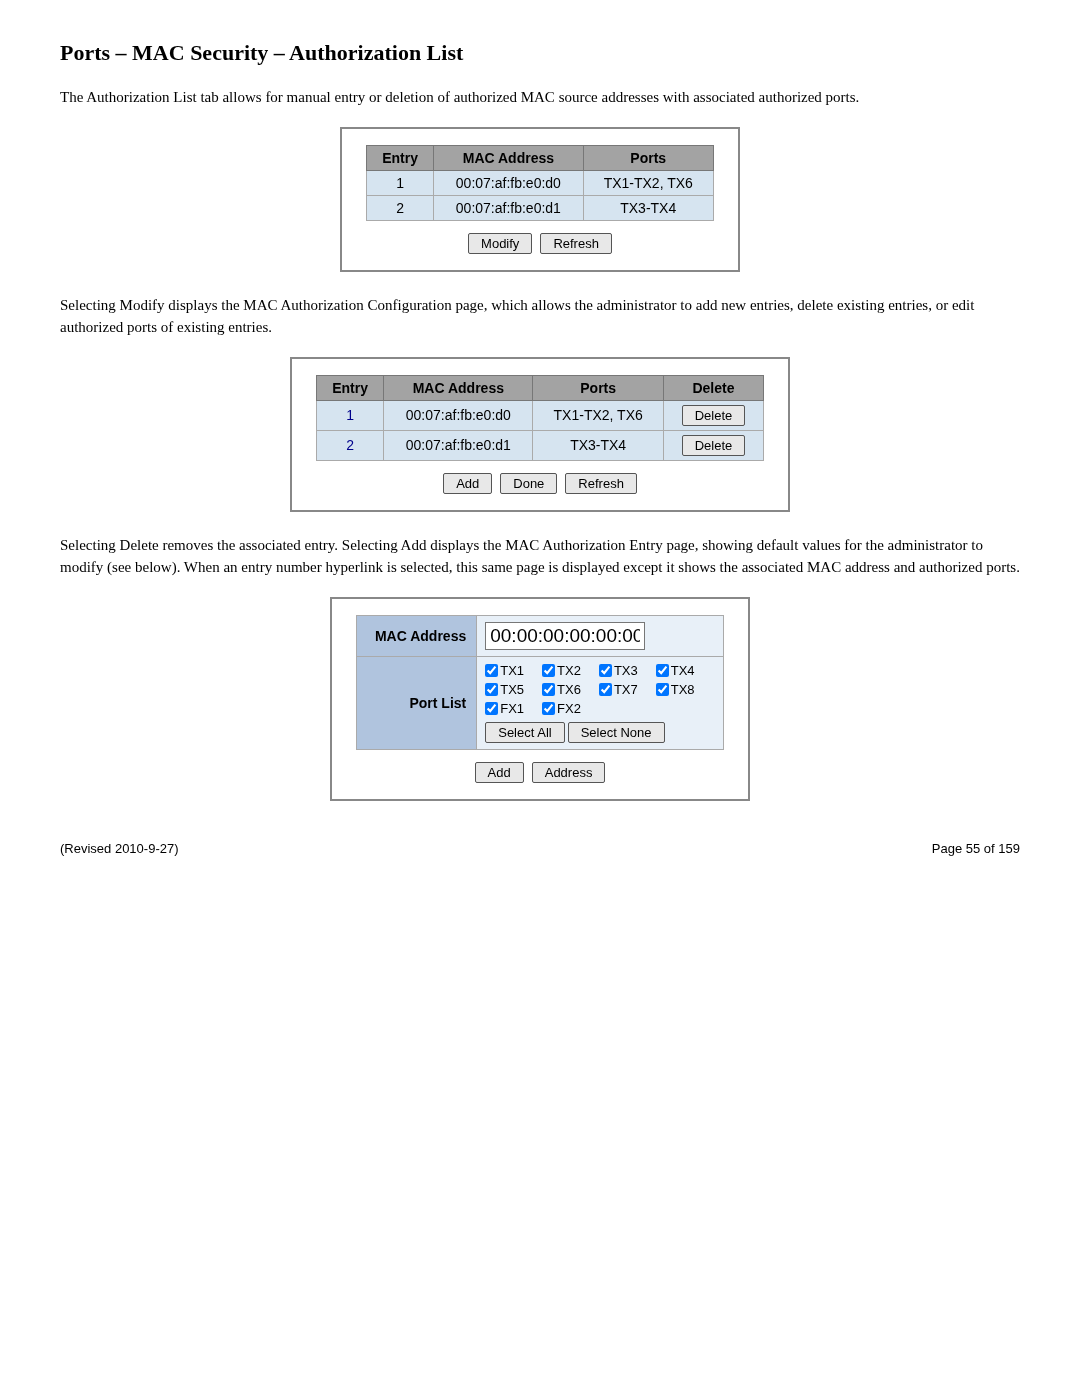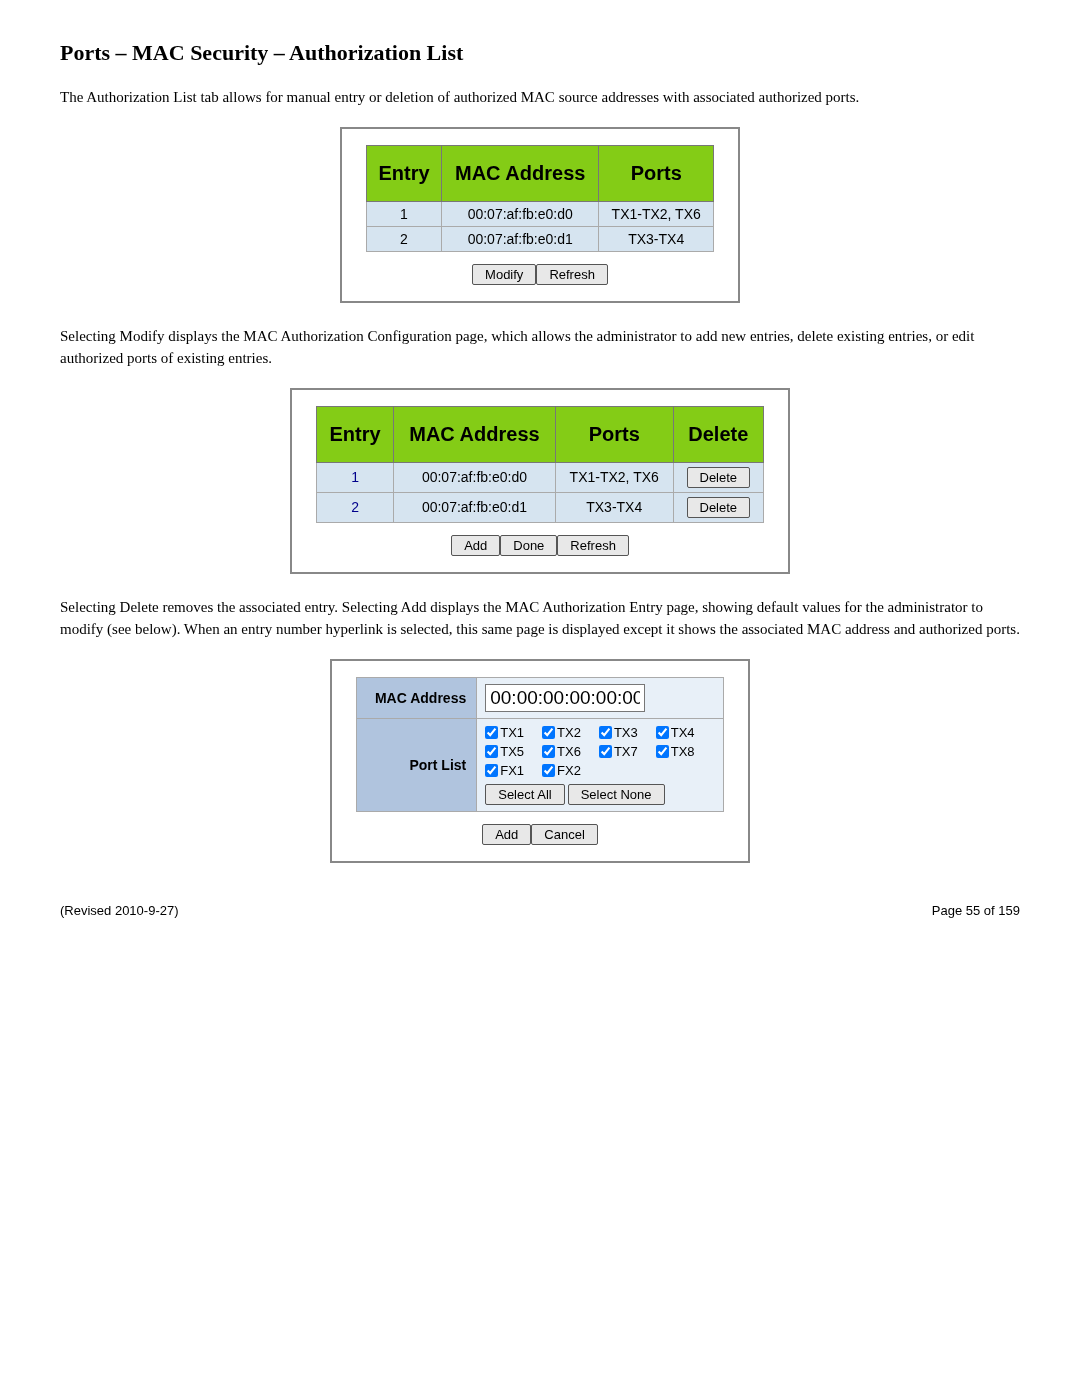--- a/index.html
+++ b/index.html
@@ -40,43 +40,44 @@
       text-align: center;
       margin-bottom: 14px;
       font-family: Arial, sans-serif;
     }
     table.data-table {
       width: 100%;
       border-collapse: collapse;
       margin-bottom: 12px;
     }
     table.data-table th {
-      background: #84cc16;
+      background: #a3a3a3;
       font-weight: bold;
-      font-size: 20px;
-      padding: 16px 10px;
+      font-size: 14px;
+      padding: 4px 10px;
       border: 1px solid #777;
       text-align: center;
       font-family: Arial, sans-serif;
     }
     table.data-table td {
       background: #d6e4f0;
       font-size: 14px;
       padding: 4px 10px;
       border: 1px solid #aaa;
       text-align: center;
       font-family: Arial, sans-serif;
     }
     table.data-table td a {
       color: #00008B;
       text-decoration: none;
     }
     .btn-row {
       display: flex;
       justify-content: center;
+      gap: 8px;
       margin-top: 6px;
     }
     button.action-btn {
       font-size: 13px;
       font-family: Arial, sans-serif;
       padding: 2px 12px;
       border: 1px solid #555;
       background: #e8e8e8;
       cursor: pointer;
       border-radius: 2px;
@@ -279,21 +280,21 @@
             <div class="select-btn-row">
               <button class="action-btn">Select All</button>
               <button class="action-btn">Select None</button>
             </div>
           </td>
         </tr>
       </tbody>
     </table>
     <div class="btn-row">
       <button class="action-btn">Add</button>
-      <button class="action-btn">Cancel</button>
+      <button class="action-btn">Address</button>
     </div>
   </div>
 </div>
 
 <div class="footer-row">
   <span>(Revised 2010-9-27)</span>
   <span>Page 55 of 159</span>
 </div>
 
 </body></html>

